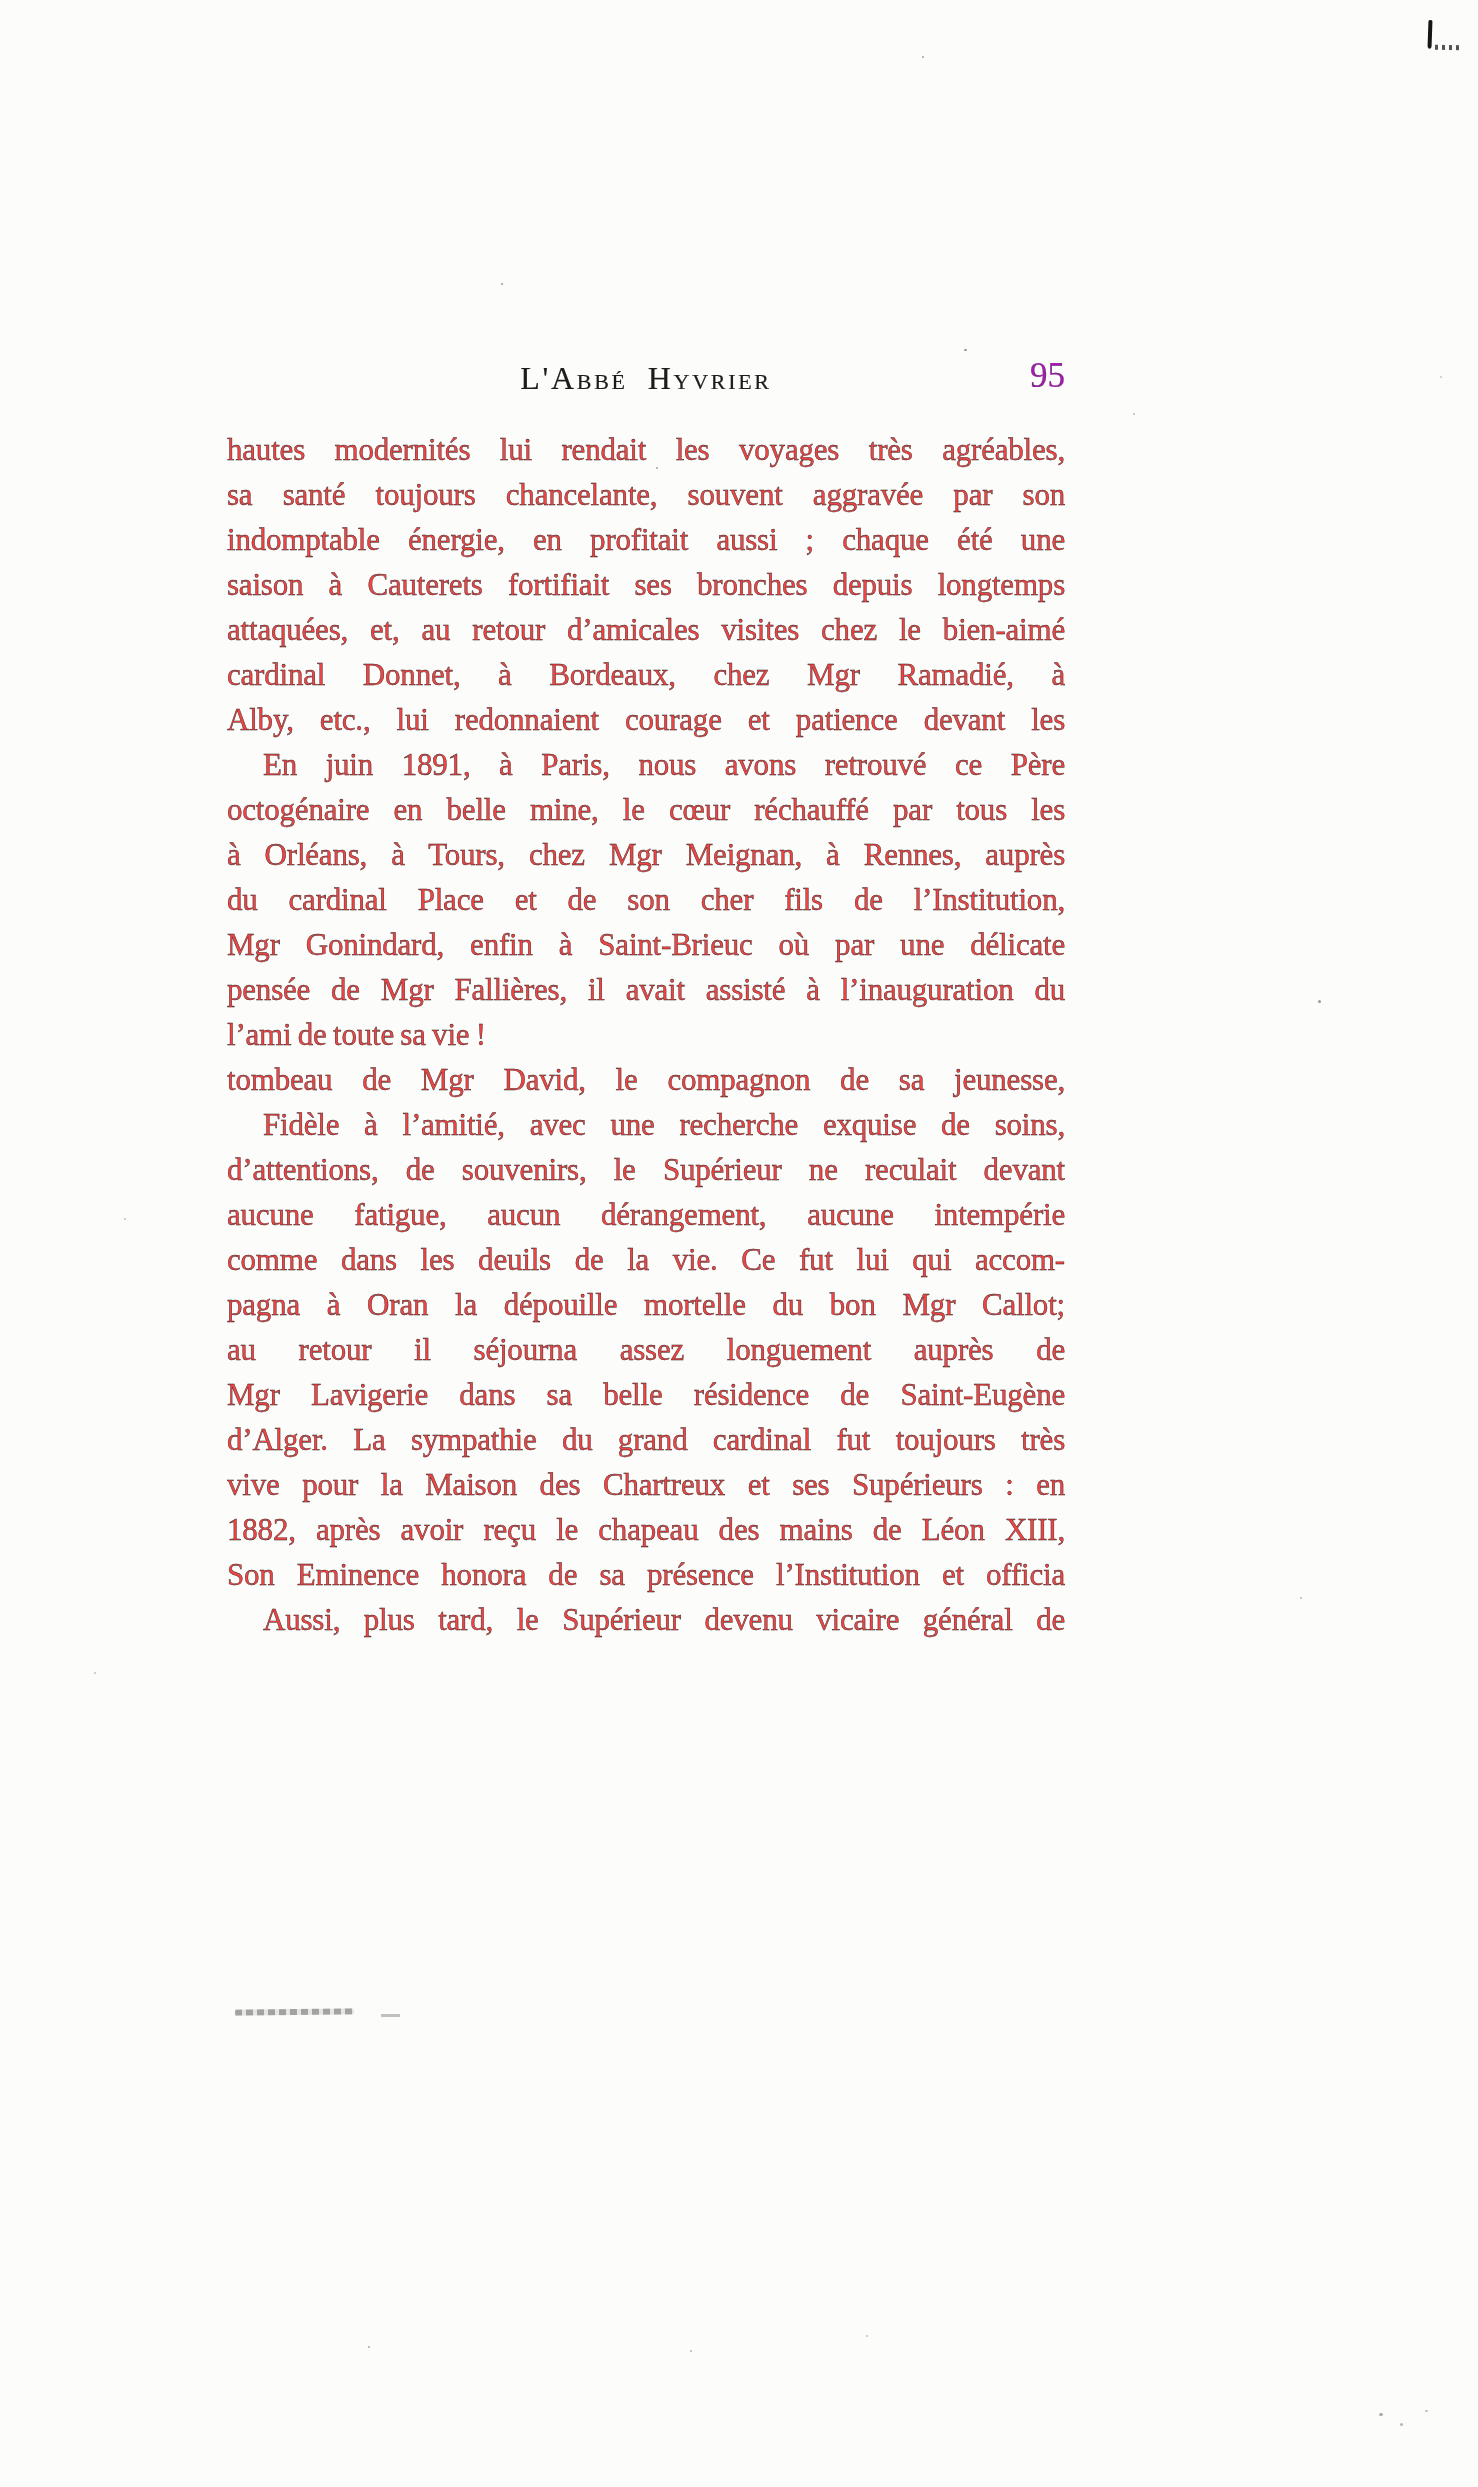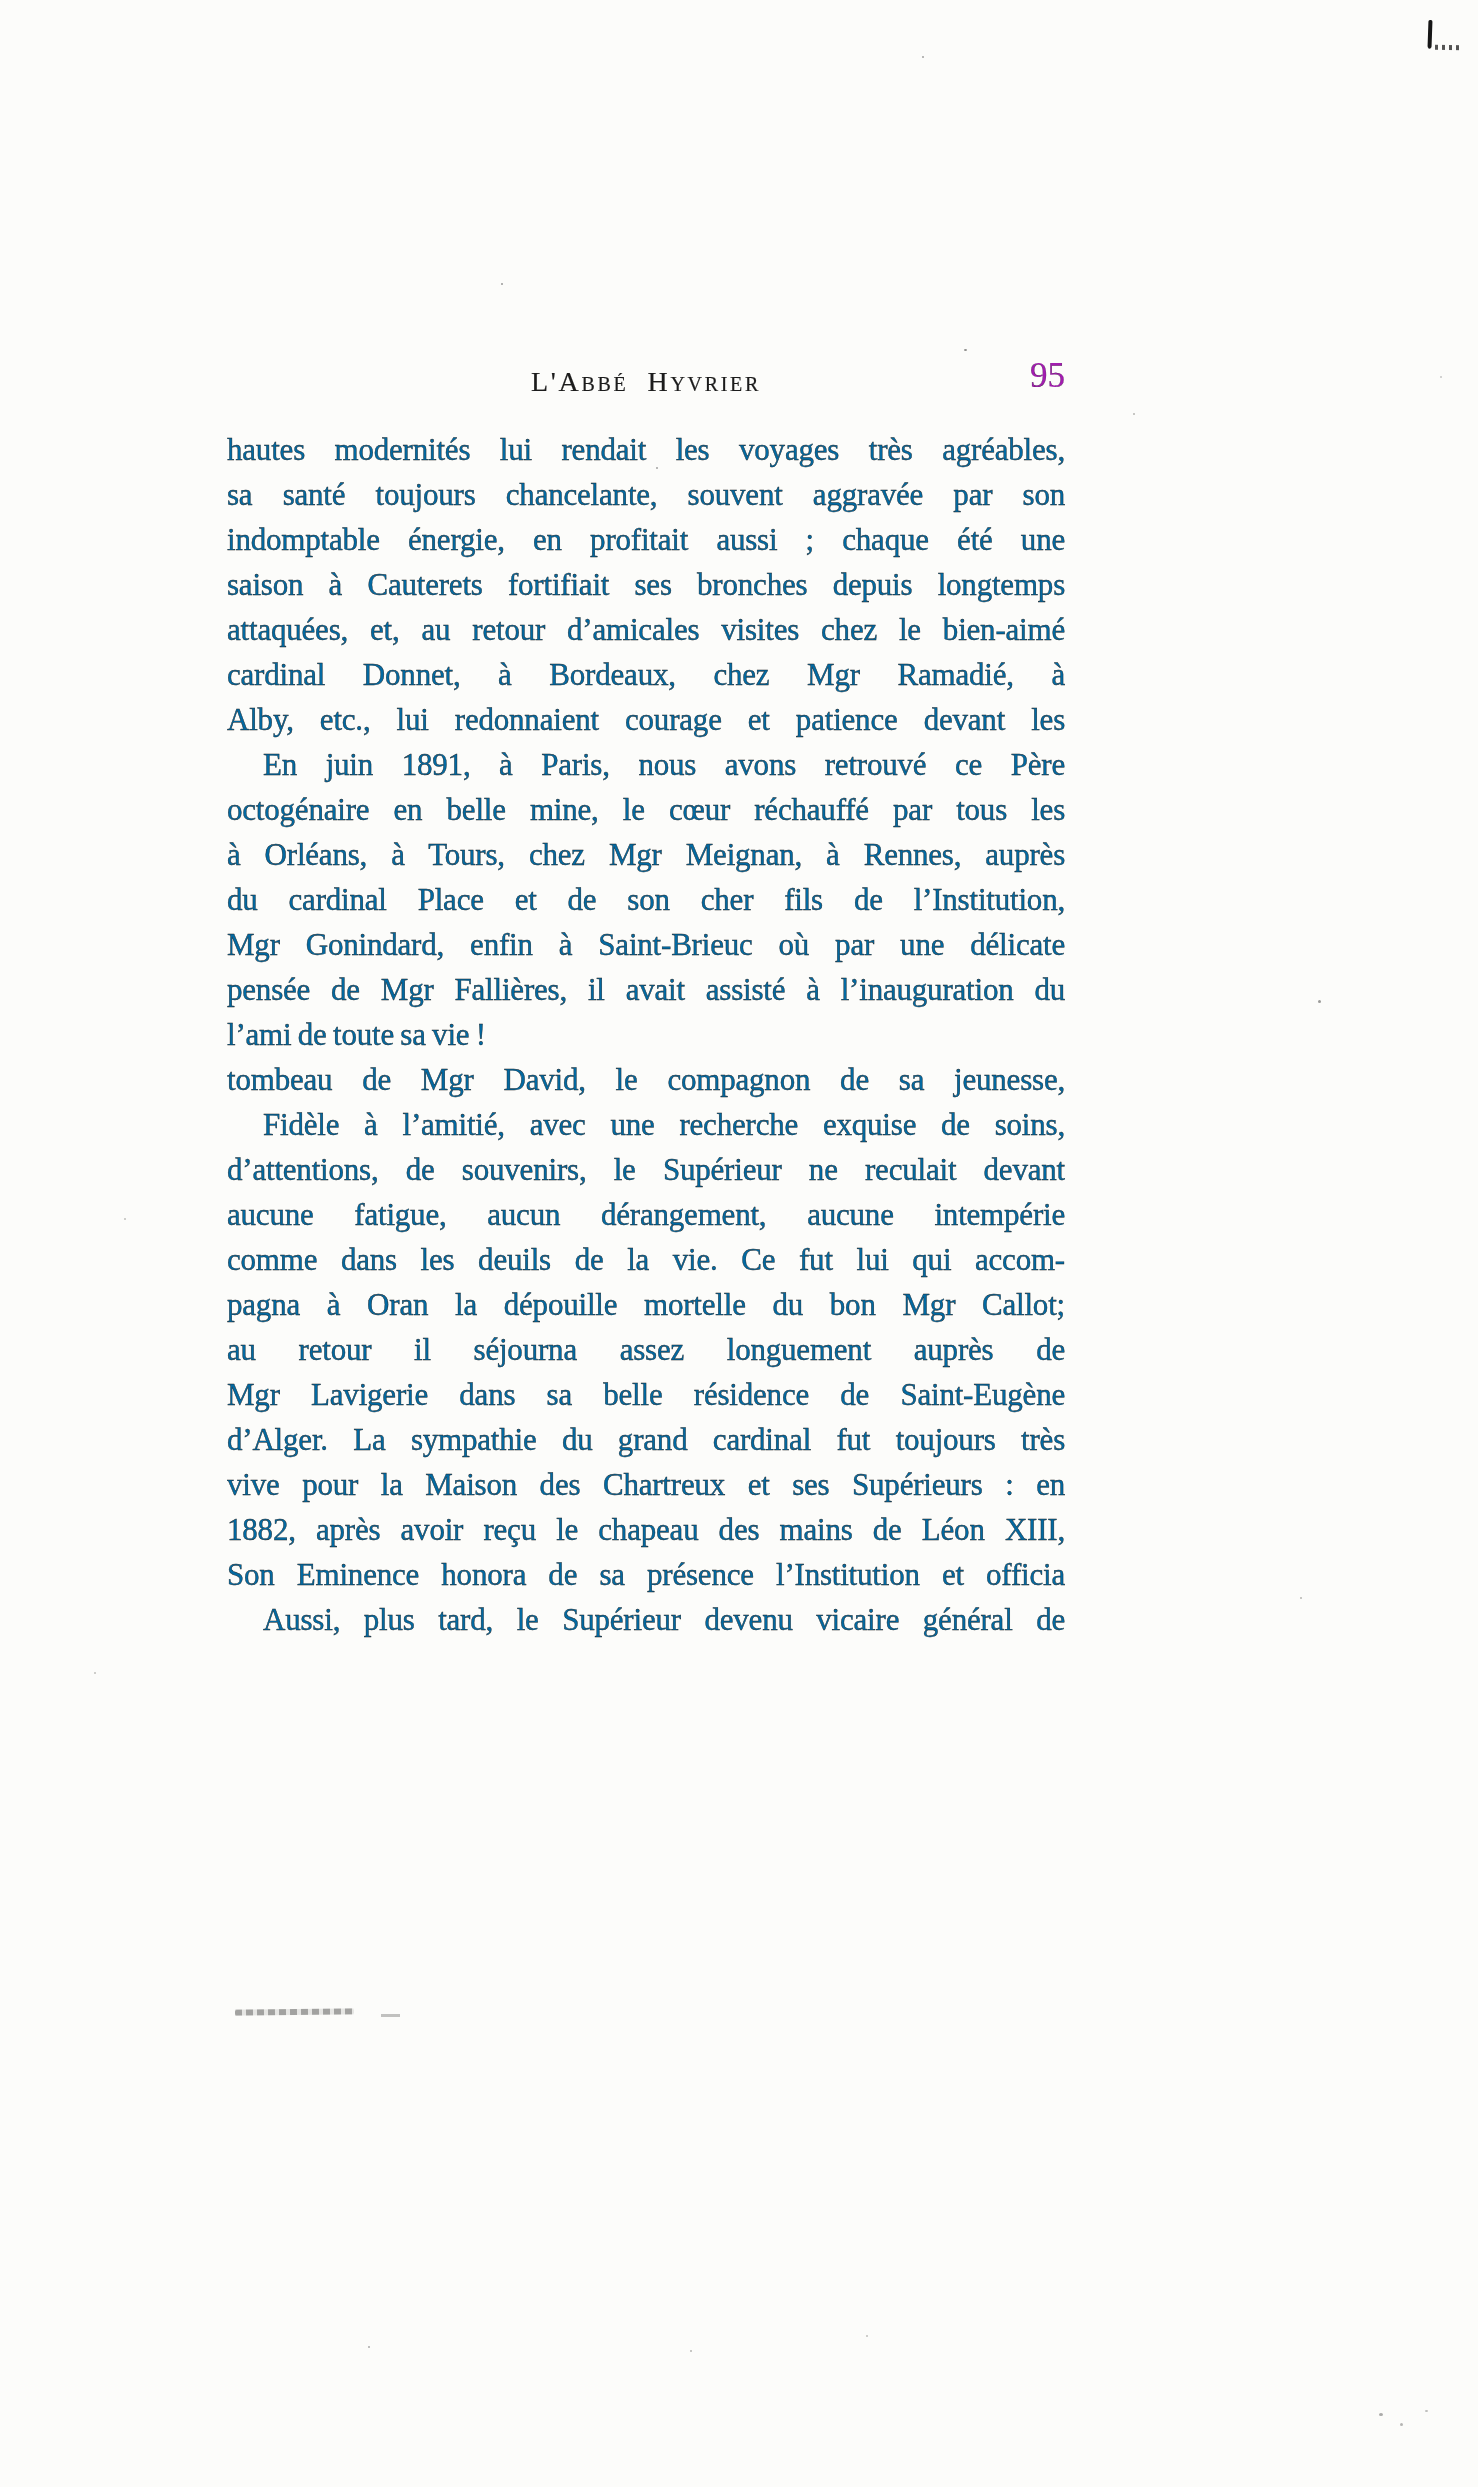--- a/index.html
+++ b/index.html
@@ -9,23 +9,23 @@
     background:#fcfcfa;
     overflow:hidden;
     font-family:"Liberation Serif","DejaVu Serif",serif;
     color:#1a1a1a;
   }
   
   .running-head{
     position:absolute;left:227px;top:359px;width:838px;height:47px;
   }
   .running-title{
-    position:absolute;left:0;right:0;top:7px;
+    position:absolute;left:0;right:0;top:1px;
     text-align:center;
-    font-size:28px;
+    font-size:32px;
     font-variant:small-caps;
     letter-spacing:2.7px;
     word-spacing:9.4px;
     color:#1c1c1c;
     -webkit-text-stroke:0.2px #1c1c1c;
   }
   .page-number{
     position:absolute;right:0;top:-3.1px;
     font-size:35px;
     color:#a21caf;
@@ -36,21 +36,21 @@
     position:absolute;left:227px;top:427px;width:838px;
   }
   .tline{
     height:45px;line-height:45px;
     font-size:31px;
     letter-spacing:-0.2px;
     word-spacing:-1.2px;
     text-align:justify;
     text-align-last:justify;
     overflow:hidden;
-    color:#0369a1;
+    color:#ef4444;
     -webkit-text-stroke:0.4px #1f1f1f;
   }
   .tline.nojust{text-align-last:left;}
   .tline.indent{padding-left:36px;}
   
   .blot-vertical{
     position:absolute;left:1428px;top:20.4px;width:3.9px;height:28px;
     background:#161616;border-radius:1.6px;transform:rotate(2deg);
     box-shadow:0 1.6px 0 -0.8px #333;
   }

